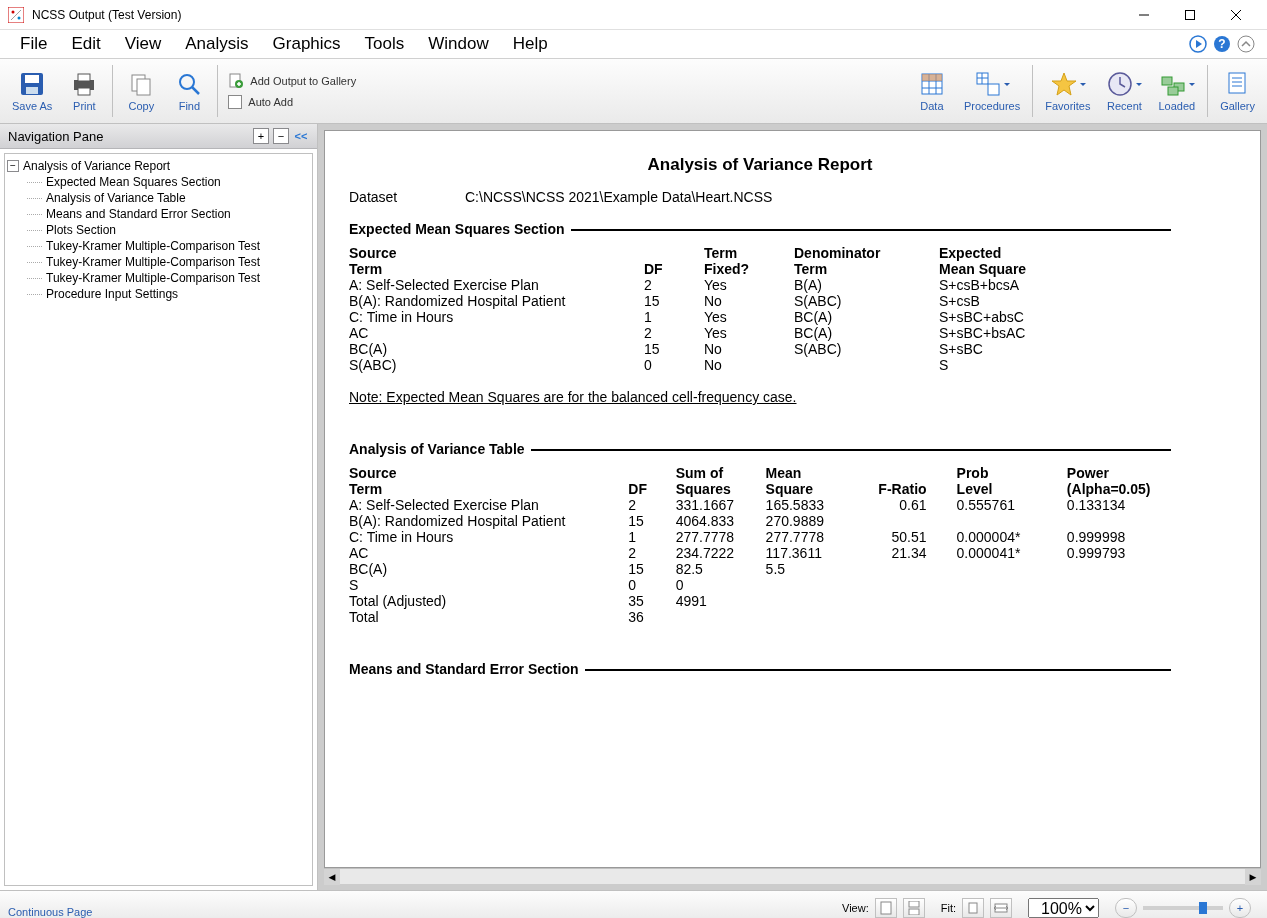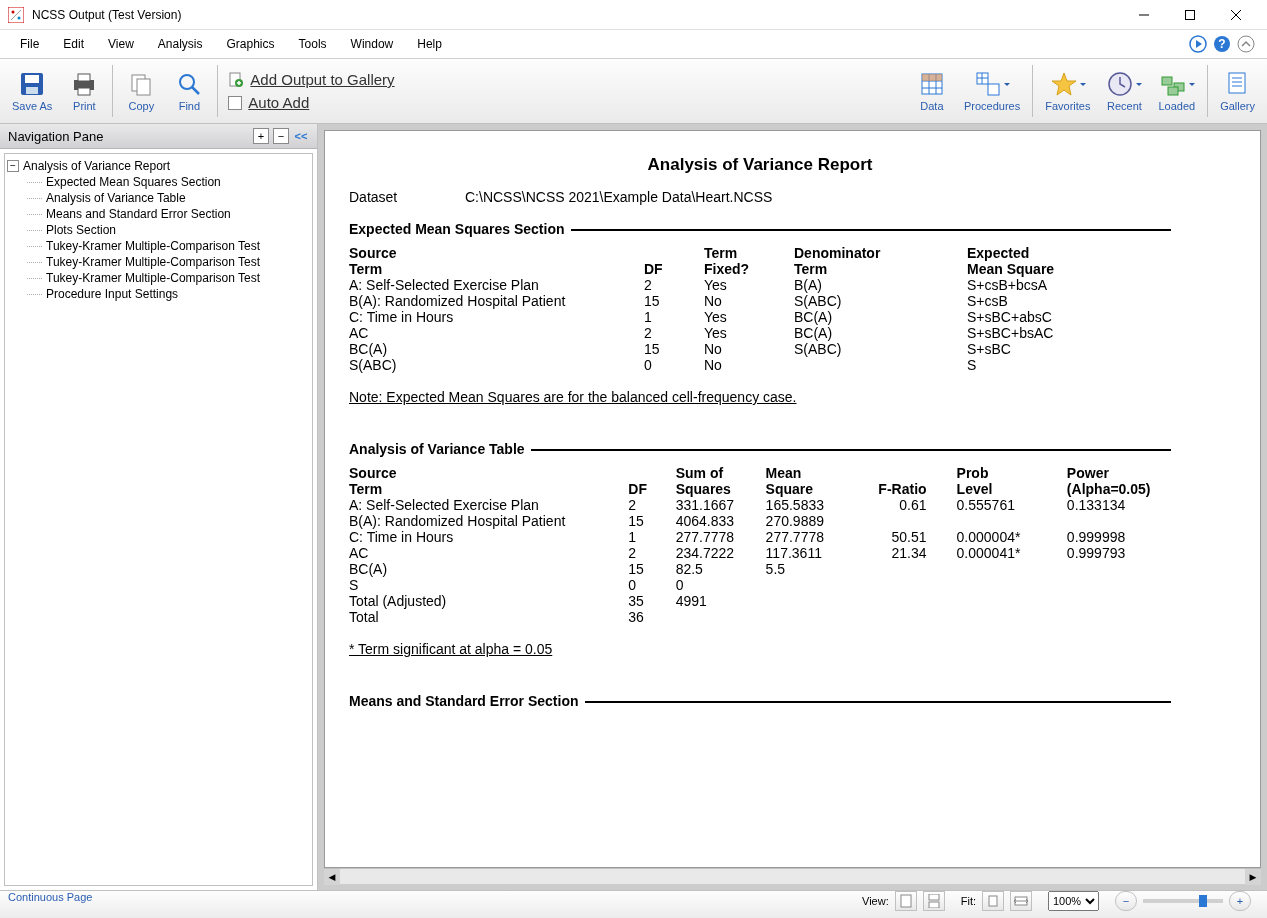--- a/index.html
+++ b/index.html
@@ -7,31 +7,31 @@
 
 
 .titlebar { height: 30px; display: flex; align-items: center; padding: 0 8px; background: #fff; border-bottom: 1px solid #e0e0e0; }
 .titlebar .app-icon { width: 16px; height: 16px; margin-right: 8px; }
 .titlebar .title { flex: 1; font-size: 12px; }
 .titlebar .win-btn { width: 46px; height: 30px; display: flex; align-items: center; justify-content: center; cursor: pointer; }
 
 
 .menubar { height: 28px; display: flex; align-items: center; padding: 0 8px; background: #fff; justify-content: space-between; }
 .menubar .menus { display: flex; }
-.menubar .menu-item { padding: 4px 12px; cursor: pointer; font-size: 12px; }
+.menubar .menu-item { padding: 4px 12px; cursor: pointer; font-size: 17px; }
 .menubar .right-icons { display: flex; gap: 6px; padding-right: 4px; }
 .menubar .right-icons .ic { width: 18px; height: 18px; cursor: pointer; }
 
 
 .toolbar { height: 66px; display: flex; align-items: stretch; background: linear-gradient(#fdfdfd,#eaeaea); border-top: 1px solid #d0d0d0; border-bottom: 1px solid #c0c0c0; padding: 0 4px; }
 .tb-btn { display: flex; flex-direction: column; align-items: center; justify-content: center; padding: 4px 8px; min-width: 48px; cursor: pointer; font-size: 11px; color: #2a5db0; }
 .tb-btn .ic { width: 28px; height: 28px; margin-bottom: 2px; }
 .tb-sep { width: 1px; background: #c0c0c0; margin: 6px 4px; }
 .tb-stack { display: flex; flex-direction: column; justify-content: center; gap: 6px; padding: 0 6px; }
-.tb-small { display: flex; align-items: center; gap: 6px; font-size: 15px; cursor: pointer; color: #333; text-decoration: underline; }
+.tb-small { display: flex; align-items: center; gap: 6px; font-size: 11px; cursor: pointer; color: #333; }
 .tb-spacer { flex: 1; }
 .tb-drop::after { content: ""; display: inline-block; margin-left: 2px; border: 3px solid transparent; border-top-color: #2a5db0; vertical-align: middle; }
 .tb-btn-row { display: flex; align-items: center; }
 
 
 .mainrow { flex: 1; display: flex; min-height: 0; }
 
 
 .navpane { width: 318px; display: flex; flex-direction: column; border-right: 1px solid #c0c0c0; }
 .nav-header { background: linear-gradient(#e9e9ea,#d1d1d4); padding: 4px 8px; display: flex; align-items: center; justify-content: space-between; border-bottom: 1px solid #b5b5b8; }
@@ -54,29 +54,29 @@
 .section-hdr { font-weight: bold; margin-top: 16px; display: flex; align-items: center; white-space: nowrap; }
 .section-hdr .line { flex: 1; border-bottom: 2px solid #000; margin-left: 6px; height: 0; margin-top: 2px; }
 .tbl { margin-top: 8px; font-size: 14px; }
 .tbl .hdr { font-weight: bold; }
 .tbl .row { display: flex; align-items: flex-end; }
 .hscroll { height: 16px; background: #e9e9e9; border-top: 1px solid #c0c0c0; display: flex; align-items: center; }
 .hscroll .arrow { width: 16px; height: 16px; background: #d4d4d4; display: flex; align-items: center; justify-content: center; font-size: 9px; }
 .hscroll .track { flex: 1; }
 
 
-.statusbar { height: 28px; display: flex; align-items: flex-start; background: linear-gradient(#fdfdfd,#ececec); border-top: 1px solid #c0c0c0; padding: 0 8px; font-size: 11px; color: #2a5db0; }
+.statusbar { height: 28px; display: flex; align-items: flex-end; background: linear-gradient(#fdfdfd,#ececec); border-top: 1px solid #c0c0c0; padding: 0 8px; font-size: 11px; color: #2a5db0; }
 .statusbar .spacer { flex: 1; }
 .statusbar .grp { display: flex; align-items: center; gap: 6px; margin: 0 8px; }
-.statusbar select { font-size: 11px; height: 20px; }
+.statusbar select { font-size: 16px; height: 20px; padding-left: 8px; }
 .statusbar .sb-btn { width: 22px; height: 20px; border: 1px solid #c0c0c0; background: linear-gradient(#fff,#e8e8e8); cursor: pointer; display: flex; align-items: center; justify-content: center; }
 .zoom-track { width: 80px; height: 4px; background: #d0d0d0; position: relative; }
 .zoom-thumb { position: absolute; top: -4px; width: 8px; height: 12px; background: #2a77d4; left: 70%; }
 
-.c1{width:295px} .c2{width:60px} .c3{width:90px} .c4{width:173px} .c5{width:150px}
+.c1{width:295px} .c2{width:60px} .c3{width:90px} .c4{width:145px} .c5{width:150px}
 .a1{width:295px} .a2{width:50px} .a3{width:95px} .a4{width:90px} .a5{width:80px;text-align:right} .a6{width:100px;padding-left:30px} .a7{width:110px;margin-left:44px;}
 .note { margin-top: 16px; text-decoration: underline; }
 </style>
 </head>
 <body>
 
 <div class="titlebar">
   <svg class="app-icon" viewBox="0 0 16 16">
       <rect width="16" height="16" fill="#fff" stroke="#c00"></rect>
       <circle cx="5" cy="5" r="1.5" fill="#c00"></circle>
@@ -457,21 +457,20 @@
                 <div class="a1">Total</div>
                 <div class="a2">36</div>
                 <div class="a3"></div>
                 <div class="a4"></div>
                 <div class="a5"></div>
                 <div class="a6"></div>
                 <div class="a7"></div>
               </div>
             </div>
         </div>
-        <div class="note">* Term significant at alpha = 0.05</div>
 
         <div class="section-hdr" style="margin-top:36px">
             <span>Means and Standard Error Section</span>
             <div class="line"></div>
           </div>
       </div>
     </div>
     <div class="hscroll">
       <div class="arrow">◀</div>
       <div class="track"></div>

